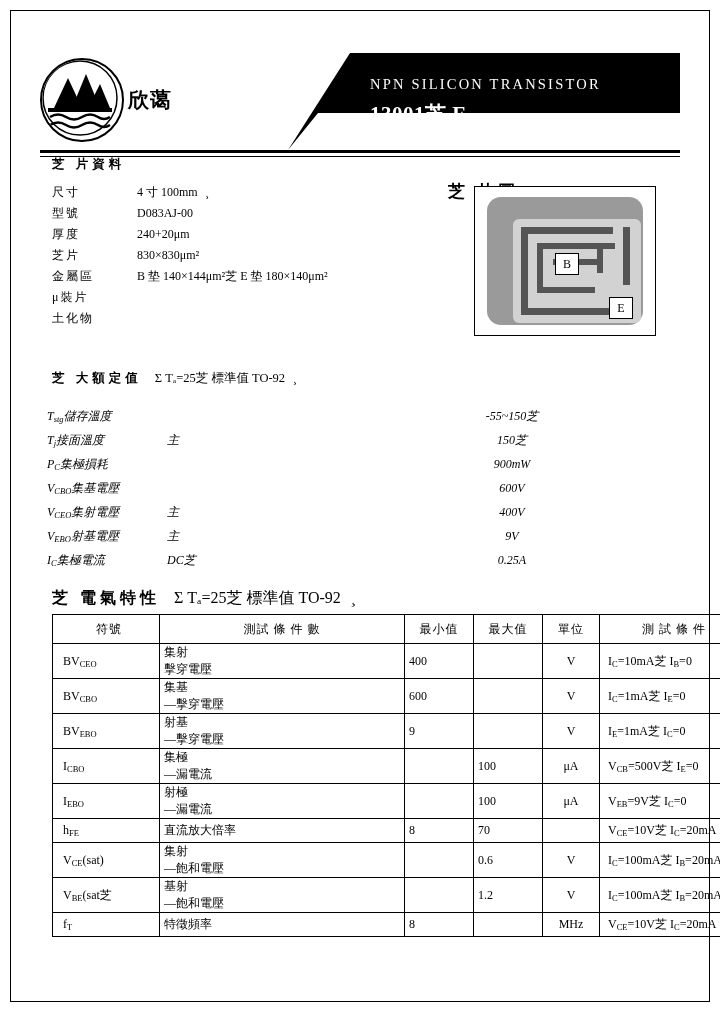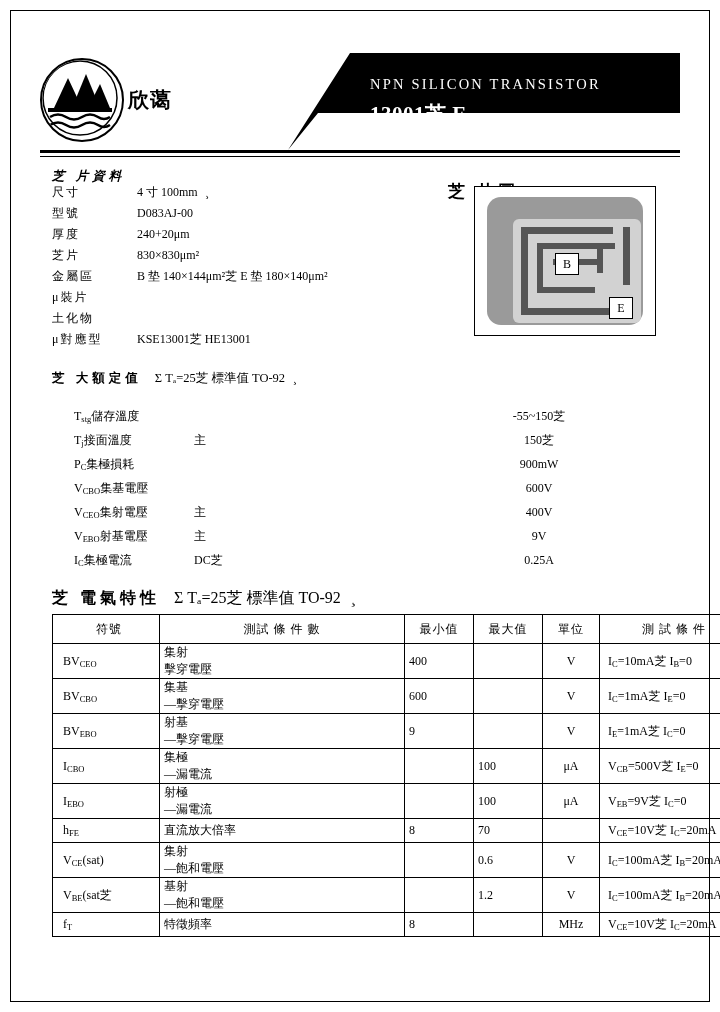--- a/index.html
+++ b/index.html
@@ -100,25 +100,24 @@
     top: 156px;
     width: 640px;
     height: 1px;
     background: #000;
   }
 
   
   .sec1-title {
     position: absolute;
     left: 52px;
-    top: 168px;
+    top: 156px;
     font-size: 12.5px;
     font-weight: bold;
     letter-spacing: 4px;
-    font-style: italic;
   }
   .sec1-title-right {
     position: absolute;
     left: 448px;
     top: 180px;
     font-size: 17px;
     font-weight: bold;
     letter-spacing: 4px;
   }
   .spec-list {
@@ -187,24 +186,25 @@
   .sec2-head {
     position: absolute;
     left: 52px;
     top: 370px;
     font-size: 12.5px;
     white-space: nowrap;
   }
   .sec2-head b { letter-spacing: 4px; }
   .abs-list {
     position: absolute;
-    left: 74px;
+    left: 47px;
     top: 404px;
     width: 560px;
     font-size: 12px;
+    font-style: italic;
   }
   .abs-row {
     position: relative;
     height: 24px;
     line-height: 24px;
     white-space: nowrap;
   }
   .abs-sym { position: absolute; left: 0; width: 110px; }
   .abs-mid { position: absolute; left: 120px; width: 230px; }
   .abs-val { position: absolute; left: 380px; width: 170px; text-align: center; }
@@ -313,24 +313,20 @@
       <span class="spec-value">B 垫 140×144μm²芝 E 垫 180×140μm²</span>
     </div>
     <div class="spec-row">
       <span class="spec-label">μ裝片</span>
       <span class="spec-value"></span>
     </div>
     <div class="spec-row">
       <span class="spec-label">土化物</span>
       <span class="spec-value"></span>
     </div>
-    <div class="spec-row">
-      <span class="spec-label">μ對應型</span>
-      <span class="spec-value">KSE13001芝 HE13001</span>
-    </div>
   </div>
 
   <div class="chip-box">
     <div class="chip-outer">
       <div class="chip-inner">
 
         <div class="comb" style="left:8px;  top:8px;  width:92px; height:7px;"></div>
         <div class="comb" style="left:8px;  top:8px;  width:7px;  height:88px;"></div>
         <div class="comb" style="left:8px;  top:89px; width:110px;height:7px;"></div>
         <div class="comb" style="left:24px; top:24px; width:78px; height:6px;"></div>

